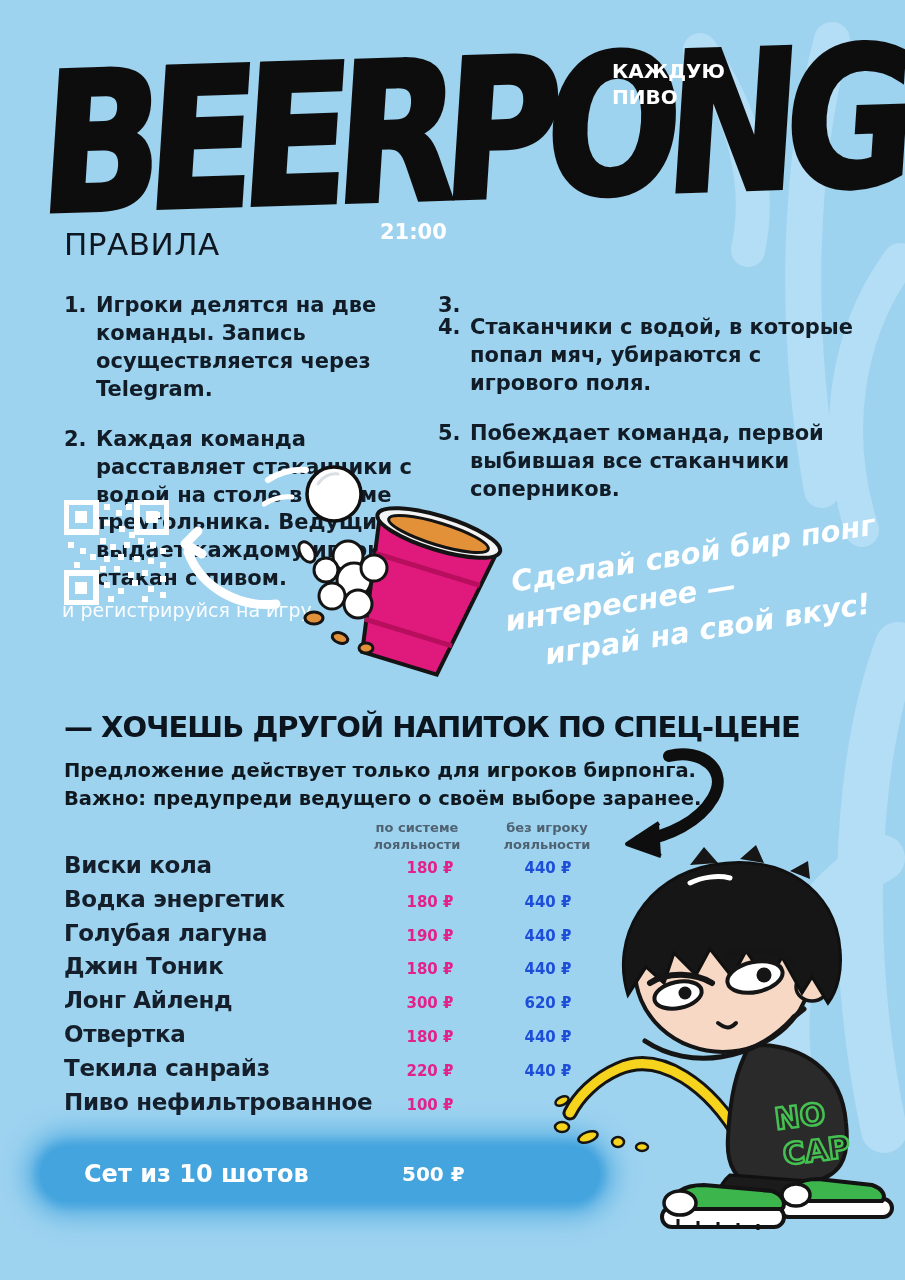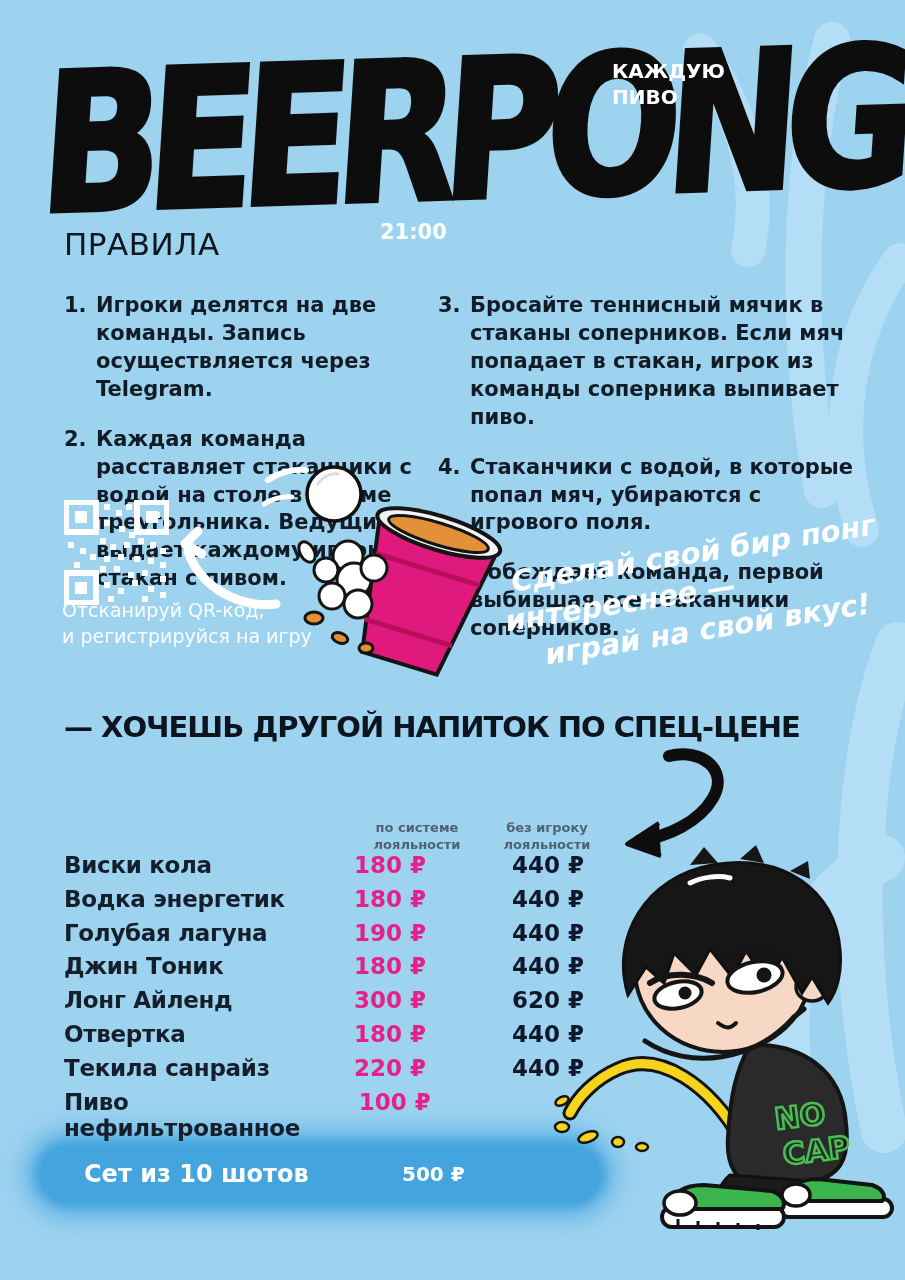--- a/index.html
+++ b/index.html
@@ -33,25 +33,25 @@
   
   .offer-h1{left:64px;top:672px;font-size:30px;font-weight:800;color:#0c141d;letter-spacing:-.5px;z-index:3;}
   .offer-h2{left:64px;top:710px;width:810px;font-size:29px;font-weight:800;color:#0c141d;letter-spacing:-1px;white-space:nowrap;z-index:3;}
   .offer-note{left:64px;top:757px;font-size:19.5px;font-weight:700;color:#10181f;line-height:1.42;z-index:3;}
   .black-arrow{left:597px;top:746px;z-index:3;}
   
   .hdr{top:820px;font-size:13px;font-weight:600;color:#4e6272;text-align:center;line-height:1.3;z-index:3;}
   .hdr-loyalty{left:358px;width:118px;}
   .hdr-regular{left:486px;width:122px;}
   .menu{left:64px;top:852px;width:546px;z-index:3;}
-  .mrow{display:flex;align-items:baseline;height:33.8px;gap:40px;}
+  .mrow{display:flex;align-items:baseline;height:33.8px;}
   .mname{flex:1;font-size:23px;font-weight:700;color:#141f2b;letter-spacing:-.3px;}
-  .mp{width:112px;text-align:center;font-size:23px;font-weight:700;}
+  .mp{width:112px;text-align:center;font-size:15px;font-weight:700;}
   .mp.loyal{color:#e32189;}
-  .mp.reg{color:#0f172a;width:124px;}
+  .mp.reg{color:#1d4ed8;width:124px;}
   
   .band{left:40px;top:1146px;width:560px;height:56px;background:#44a4de;border-radius:28px;
         box-shadow:0 0 10px 5px #44a4de,0 0 26px 15px rgba(68,164,222,.75);
         display:flex;align-items:center;z-index:2;}
   .band-label{margin-left:44px;color:#ffffff;font-size:24px;font-weight:700;}
   .band-price{position:absolute;left:362px;color:#ffffff;font-size:20px;font-weight:700;}
   .boy{left:550px;top:845px;z-index:4;}
 </style>
 </head>
 <body>
@@ -84,21 +84,20 @@
     </div>
     <div class="rule">
       <span class="num">2.</span>
       <span>Каждая команда расставляет стаканчики с водой на столе в форме треугольника. Ведущий выдает каждому игроку стакан с пивом.</span>
     </div>
   </div>
 
   <div class="abs rules-col col-right">
     <div class="rule">
       <span class="num">3.</span>
-      <span>Бросайте теннисный мячик в стаканы соперников. Если мяч попадает в стакан, игрок из команды соперника выпивает пиво.</span>
     </div>
     <div class="rule">
       <span class="num">4.</span>
       <span>Стаканчики с водой, в которые попал мяч, убираются с игрового поля.</span>
     </div>
     <div class="rule">
       <span class="num">5.</span>
       <span>Побеждает команда, первой выбившая все стаканчики соперников.</span>
     </div>
   </div>
@@ -147,21 +146,20 @@
         <rect x="90" y="12" width="6" height="6"></rect>
     </g>
   </svg>
 
   <svg class="abs white-arrow" width="118" height="96" viewBox="0 0 118 96">
     <path d="M 104 88 C 70 92 30 74 16 36" fill="none" stroke="#ffffff" stroke-width="9" stroke-linecap="round"></path>
     <path d="M 30 38 L 13 28 L 26 15" fill="none" stroke="#ffffff" stroke-width="9" stroke-linecap="round" stroke-linejoin="round"></path>
   </svg>
 
   <div class="abs qr-caption">
-    <div>Отсканируй QR-код,</div>
     <div>и регистрируйся на игру</div>
   </div>
 
   <svg class="abs cup" width="280" height="258" viewBox="0 0 280 258">
 
     <path d="M 6 32 C 18 24 32 21 44 22" fill="none" stroke="#ffffff" stroke-width="6" stroke-linecap="round"></path>
     <path d="M 2 56 C 12 50 22 48 30 49" fill="none" stroke="#ffffff" stroke-width="5" stroke-linecap="round"></path>
 
     <circle cx="72" cy="46" r="27" fill="#ffffff" stroke="#101010" stroke-width="3.5"></circle>
     <path d="M 56 36 C 60 29 68 25 76 26" fill="none" stroke="#d8dee4" stroke-width="3" stroke-linecap="round"></path>
@@ -188,20 +186,24 @@
     </g>
   </svg>
 
   <div class="abs graffiti">
     <div class="g1">Сделай свой бир понг</div>
     <div class="g2">интереснее —</div>
     <div class="g3">играй на свой вкус!</div>
   </div>
 
   <div class="abs offer-h2">— ХОЧЕШЬ ДРУГОЙ НАПИТОК ПО СПЕЦ-ЦЕНЕ</div>
+  <div class="abs offer-note">
+    <div>Предложение действует только для игроков бирпонга.</div>
+    <div>Важно: предупреди ведущего о своём выборе заранее.</div>
+  </div>
 
   <svg class="abs black-arrow" width="150" height="112" viewBox="0 0 150 112">
     <path d="M 72 10 C 105 2 132 24 116 52 C 102 76 72 90 42 95" fill="none" stroke="#0e0e0e" stroke-width="12" stroke-linecap="round"></path>
     <path d="M 62 77 L 30 98 L 64 110" fill="#0e0e0e" stroke="#0e0e0e" stroke-width="4" stroke-linejoin="round"></path>
   </svg>
 
   <div class="abs hdr hdr-loyalty">
     <div>по системе</div>
     <div>лояльности</div>
   </div>

